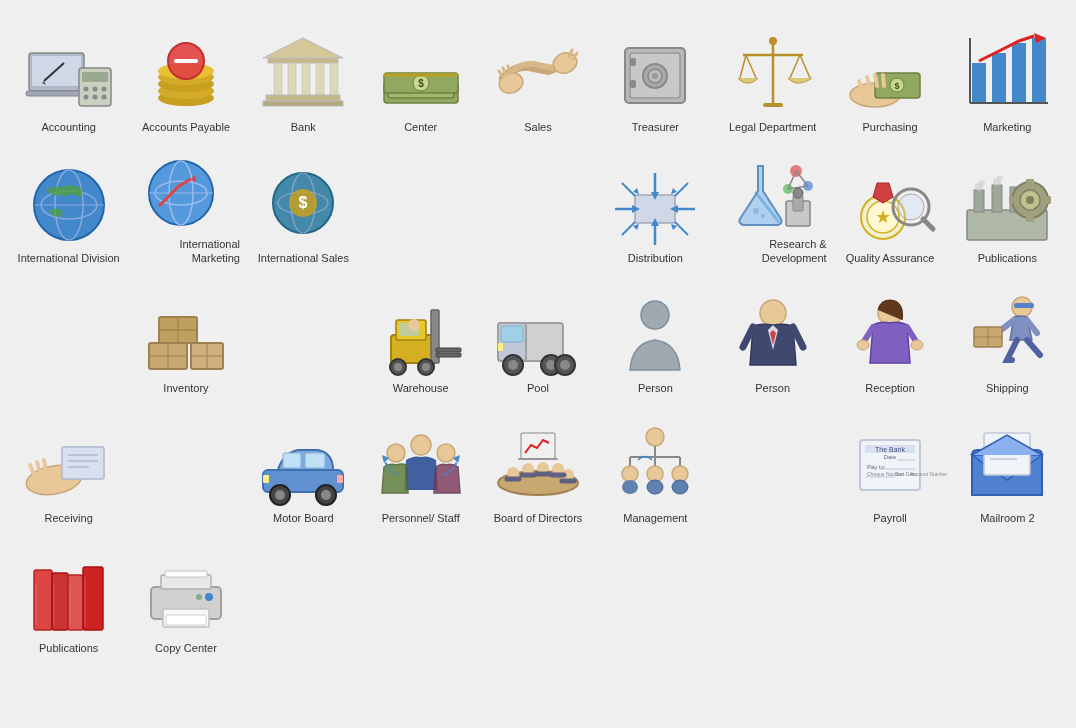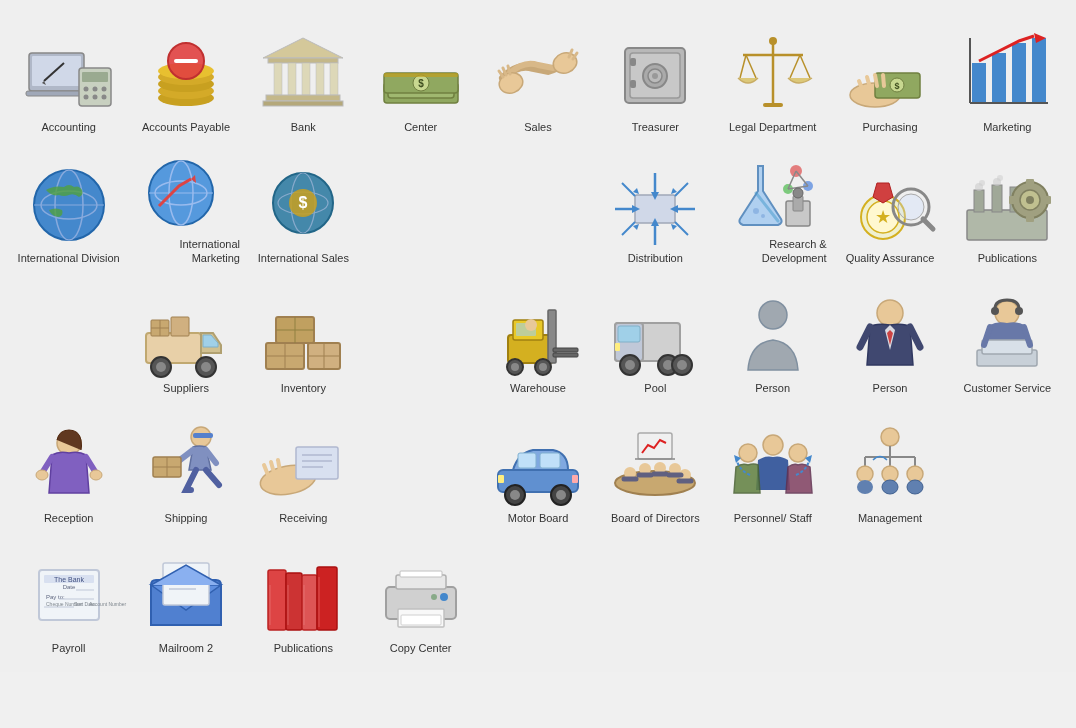--- a/index.html
+++ b/index.html
@@ -373,42 +373,20 @@
     <div class="item">
       <div class="icon-area">
         <svg viewBox="0 0 90 80" width="90" height="80"></svg>
       </div>
       <div class="label"></div>
     </div>
     <div class="item">
       <div class="icon-area">
         <svg viewBox="0 0 90 80" width="90" height="80">
 
-      <rect x="5" y="38" width="55" height="30" rx="3" fill="#e8d0a8" stroke="#c0a870" stroke-width="2"></rect>
-      <polygon points="60,38 60,58 80,58 80,50 72,38" fill="#d0c090" stroke="#b0a070" stroke-width="2"></polygon>
-
-      <polygon points="62,40 62,52 77,52 77,48 70,40" fill="#a0d0e8" stroke="#80b0c8" stroke-width="1"></polygon>
-
-      <circle cx="20" cy="72" r="10" fill="#555" stroke="#333" stroke-width="2"></circle>
-      <circle cx="20" cy="72" r="5" fill="#888"></circle>
-      <circle cx="65" cy="72" r="10" fill="#555" stroke="#333" stroke-width="2"></circle>
-      <circle cx="65" cy="72" r="5" fill="#888"></circle>
-
-      <rect x="10" y="25" width="18" height="16" rx="1" fill="#c8a870" stroke="#a08050" stroke-width="1"></rect>
-      <rect x="30" y="22" width="18" height="19" rx="1" fill="#d0b080" stroke="#a08050" stroke-width="1"></rect>
-      <line x1="19" y1="25" x2="19" y2="41" stroke="#a08050" stroke-width="1"></line>
-      <line x1="10" y1="33" x2="28" y2="33" stroke="#a08050" stroke-width="1"></line>
-    </svg>
-      </div>
-      <div class="label">Suppliers</div>
-    </div>
-    <div class="item">
-      <div class="icon-area">
-        <svg viewBox="0 0 90 80" width="90" height="80">
-
       <rect x="8" y="48" width="38" height="26" rx="2" fill="#c8a870" stroke="#a08050" stroke-width="2"></rect>
       <rect x="50" y="48" width="32" height="26" rx="2" fill="#d0b080" stroke="#a08050" stroke-width="2"></rect>
       <rect x="18" y="22" width="38" height="26" rx="2" fill="#c0a060" stroke="#a08050" stroke-width="2"></rect>
 
       <line x1="27" y1="48" x2="27" y2="74" stroke="#a08050" stroke-width="1"></line>
       <line x1="8" y1="61" x2="46" y2="61" stroke="#a08050" stroke-width="1"></line>
       <line x1="37" y1="22" x2="37" y2="48" stroke="#908040" stroke-width="1"></line>
       <line x1="18" y1="35" x2="56" y2="35" stroke="#908040" stroke-width="1"></line>
       <line x1="66" y1="48" x2="66" y2="74" stroke="#a08050" stroke-width="1"></line>
       <line x1="50" y1="61" x2="82" y2="61" stroke="#a08050" stroke-width="1"></line>
@@ -494,41 +472,20 @@
     </svg>
       </div>
       <div class="label">Person</div>
     </div>
     <div class="item">
       <div class="icon-area">
         <svg viewBox="0 0 90 80" width="90" height="80">
 
       <circle cx="45" cy="18" r="12" fill="#e8c898" stroke="#c8a878" stroke-width="1.5"></circle>
 
-      <path d="M33,14 Q33,5 45,5 Q57,5 57,14" stroke="#555" stroke-width="3" fill="none"></path>
-      <circle cx="33" cy="16" r="4" fill="#555"></circle>
-      <circle cx="57" cy="16" r="4" fill="#555"></circle>
-
-      <path d="M28,30 Q35,26 45,28 Q55,26 62,30 L65,65 L25,65Z" fill="#6878a8" stroke="#4858888" stroke-width="1.5"></path>
-
-      <rect x="15" y="55" width="60" height="16" rx="2" fill="#c8d0d8" stroke="#a0a8b0" stroke-width="1.5"></rect>
-      <rect x="20" y="45" width="50" height="14" rx="2" fill="#d8e0e8" stroke="#a0a8b0" stroke-width="1.5"></rect>
-
-      <line x1="28" y1="32" x2="22" y2="50" stroke="#6878a8" stroke-width="6" stroke-linecap="round"></line>
-      <line x1="62" y1="32" x2="68" y2="50" stroke="#6878a8" stroke-width="6" stroke-linecap="round"></line>
-    </svg>
-      </div>
-      <div class="label">Customer Service</div>
-    </div>
-    <div class="item">
-      <div class="icon-area">
-        <svg viewBox="0 0 90 80" width="90" height="80">
-
-      <circle cx="45" cy="18" r="12" fill="#e8c898" stroke="#c8a878" stroke-width="1.5"></circle>
-
       <path d="M33,15 Q35,5 45,5 Q55,5 57,15 Q58,22 57,25" fill="#603820" stroke="#502810" stroke-width="1"></path>
 
       <path d="M28,30 Q35,26 45,28 Q55,26 62,30 L65,68 L25,68Z" fill="#8060c0" stroke="#6040a0" stroke-width="1.5"></path>
 
       <path d="M28,32 L18,48" stroke="#8060c0" stroke-width="6" stroke-linecap="round"></path>
       <path d="M62,32 L72,48" stroke="#8060c0" stroke-width="6" stroke-linecap="round"></path>
 
       <ellipse cx="18" cy="50" rx="6" ry="5" fill="#e8c898" stroke="#c8a878" stroke-width="1"></ellipse>
       <ellipse cx="72" cy="50" rx="6" ry="5" fill="#e8c898" stroke="#c8a878" stroke-width="1"></ellipse>
     </svg>
@@ -596,20 +553,41 @@
       <circle cx="22" cy="70" r="10" fill="#444" stroke="#222" stroke-width="2"></circle>
       <circle cx="22" cy="70" r="5" fill="#888"></circle>
       <circle cx="68" cy="70" r="10" fill="#444" stroke="#222" stroke-width="2"></circle>
       <circle cx="68" cy="70" r="5" fill="#888"></circle>
 
       <rect x="5" y="50" width="6" height="8" rx="1" fill="#ffee80"></rect>
       <rect x="79" y="50" width="6" height="8" rx="1" fill="#ffaaaa"></rect>
     </svg>
       </div>
       <div class="label">Motor Board</div>
+    </div>
+    <div class="item">
+      <div class="icon-area">
+        <svg viewBox="0 0 90 80" width="90" height="80">
+
+      <circle cx="45" cy="20" r="10" fill="#e8c898" stroke="#c8a878" stroke-width="1.5"></circle>
+      <path d="M30,35 Q38,30 45,32 Q52,30 60,35 L62,65 L28,65Z" fill="#4060a0" stroke="#3050808" stroke-width="1.5"></path>
+
+      <circle cx="20" cy="28" r="9" fill="#e8c898" stroke="#c8a878" stroke-width="1.5"></circle>
+      <path d="M8,42 Q14,38 20,40 Q26,38 30,40 L32,68 L6,68Z" fill="#608040" stroke="#486030" stroke-width="1.5" opacity="0.85"></path>
+
+      <circle cx="70" cy="28" r="9" fill="#e8c898" stroke="#c8a878" stroke-width="1.5"></circle>
+      <path d="M60,42 Q66,38 70,40 Q76,38 82,42 L84,68 L58,68Z" fill="#804060" stroke="#603050" stroke-width="1.5" opacity="0.85"></path>
+
+      <path d="M22,50 Q10,45 8,32" stroke="#4488cc" stroke-width="2" fill="none" stroke-dasharray="3,2"></path>
+      <polygon points="6,30 8,38 13,33" fill="#4488cc"></polygon>
+      <path d="M68,50 Q80,45 82,32" stroke="#4488cc" stroke-width="2" fill="none" stroke-dasharray="3,2"></path>
+      <polygon points="84,30 82,38 77,33" fill="#4488cc"></polygon>
+    </svg>
+      </div>
+      <div class="label">Personnel/ Staff</div>
     </div>
     <div class="item">
       <div class="icon-area">
         <svg viewBox="0 0 90 80" width="90" height="80">
 
       <ellipse cx="45" cy="58" rx="40" ry="12" fill="#c8a870" stroke="#a08050" stroke-width="2"></ellipse>
 
       <circle cx="20" cy="48" r="6" fill="#e8c898"></circle>
       <circle cx="35" cy="44" r="6" fill="#e8c898"></circle>
       <circle cx="50" cy="43" r="6" fill="#e8c898"></circle>
@@ -626,41 +604,20 @@
       <polyline points="32,28 38,20 44,23 50,15 56,18" stroke="#dd2222" stroke-width="2" fill="none"></polyline>
       <line x1="25" y1="34" x2="65" y2="34" stroke="#888" stroke-width="1.5"></line>
     </svg>
       </div>
       <div class="label">Board of Directors</div>
     </div>
     <div class="item">
       <div class="icon-area">
         <svg viewBox="0 0 90 80" width="90" height="80">
 
-      <circle cx="45" cy="20" r="10" fill="#e8c898" stroke="#c8a878" stroke-width="1.5"></circle>
-      <path d="M30,35 Q38,30 45,32 Q52,30 60,35 L62,65 L28,65Z" fill="#4060a0" stroke="#3050808" stroke-width="1.5"></path>
-
-      <circle cx="20" cy="28" r="9" fill="#e8c898" stroke="#c8a878" stroke-width="1.5"></circle>
-      <path d="M8,42 Q14,38 20,40 Q26,38 30,40 L32,68 L6,68Z" fill="#608040" stroke="#486030" stroke-width="1.5" opacity="0.85"></path>
-
-      <circle cx="70" cy="28" r="9" fill="#e8c898" stroke="#c8a878" stroke-width="1.5"></circle>
-      <path d="M60,42 Q66,38 70,40 Q76,38 82,42 L84,68 L58,68Z" fill="#804060" stroke="#603050" stroke-width="1.5" opacity="0.85"></path>
-
-      <path d="M22,50 Q10,45 8,32" stroke="#4488cc" stroke-width="2" fill="none" stroke-dasharray="3,2"></path>
-      <polygon points="6,30 8,38 13,33" fill="#4488cc"></polygon>
-      <path d="M68,50 Q80,45 82,32" stroke="#4488cc" stroke-width="2" fill="none" stroke-dasharray="3,2"></path>
-      <polygon points="84,30 82,38 77,33" fill="#4488cc"></polygon>
-    </svg>
-      </div>
-      <div class="label">Personnel/ Staff</div>
-    </div>
-    <div class="item">
-      <div class="icon-area">
-        <svg viewBox="0 0 90 80" width="90" height="80">
-
       <circle cx="45" cy="12" r="9" fill="#e8c898" stroke="#c8a878" stroke-width="1.5"></circle>
 
       <line x1="45" y1="21" x2="45" y2="32" stroke="#888" stroke-width="2"></line>
       <line x1="20" y1="32" x2="70" y2="32" stroke="#888" stroke-width="2"></line>
       <line x1="20" y1="32" x2="20" y2="42" stroke="#888" stroke-width="2"></line>
       <line x1="45" y1="32" x2="45" y2="42" stroke="#888" stroke-width="2"></line>
       <line x1="70" y1="32" x2="70" y2="42" stroke="#888" stroke-width="2"></line>
 
       <circle cx="20" cy="49" r="8" fill="#e8c898" stroke="#c8a878" stroke-width="1.5"></circle>
       <circle cx="45" cy="49" r="8" fill="#e8c898" stroke="#c8a878" stroke-width="1.5"></circle>

